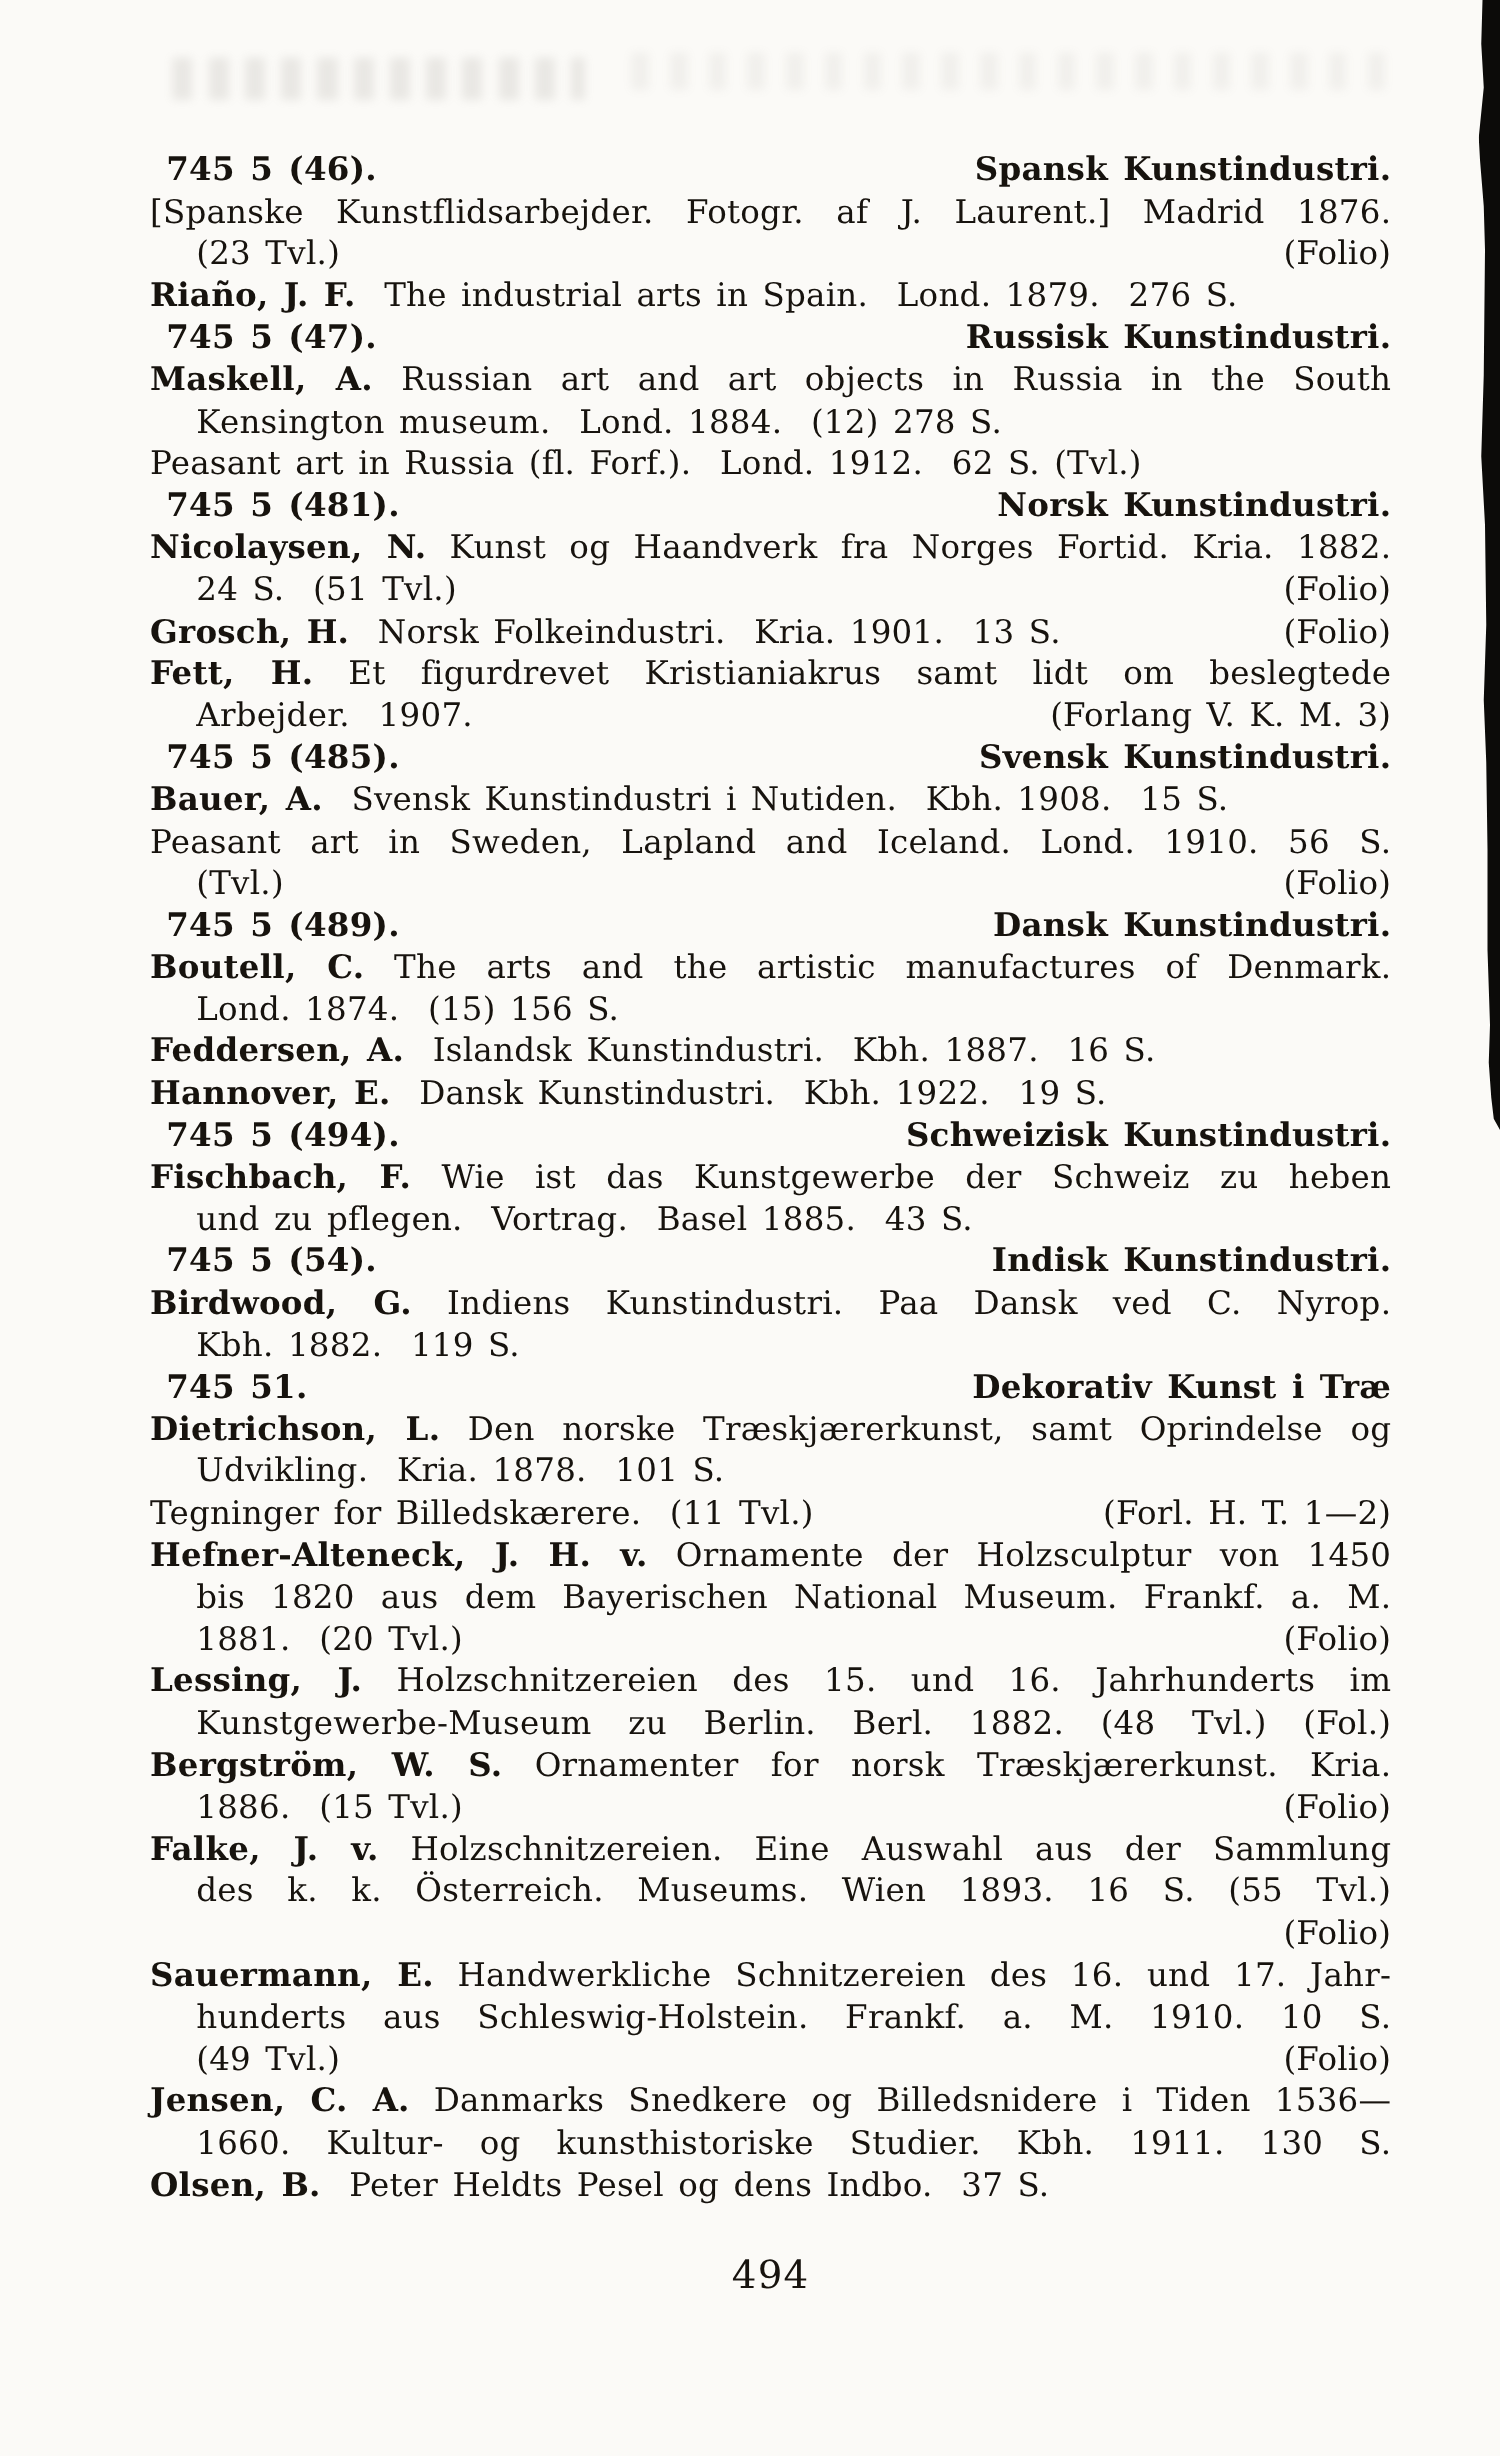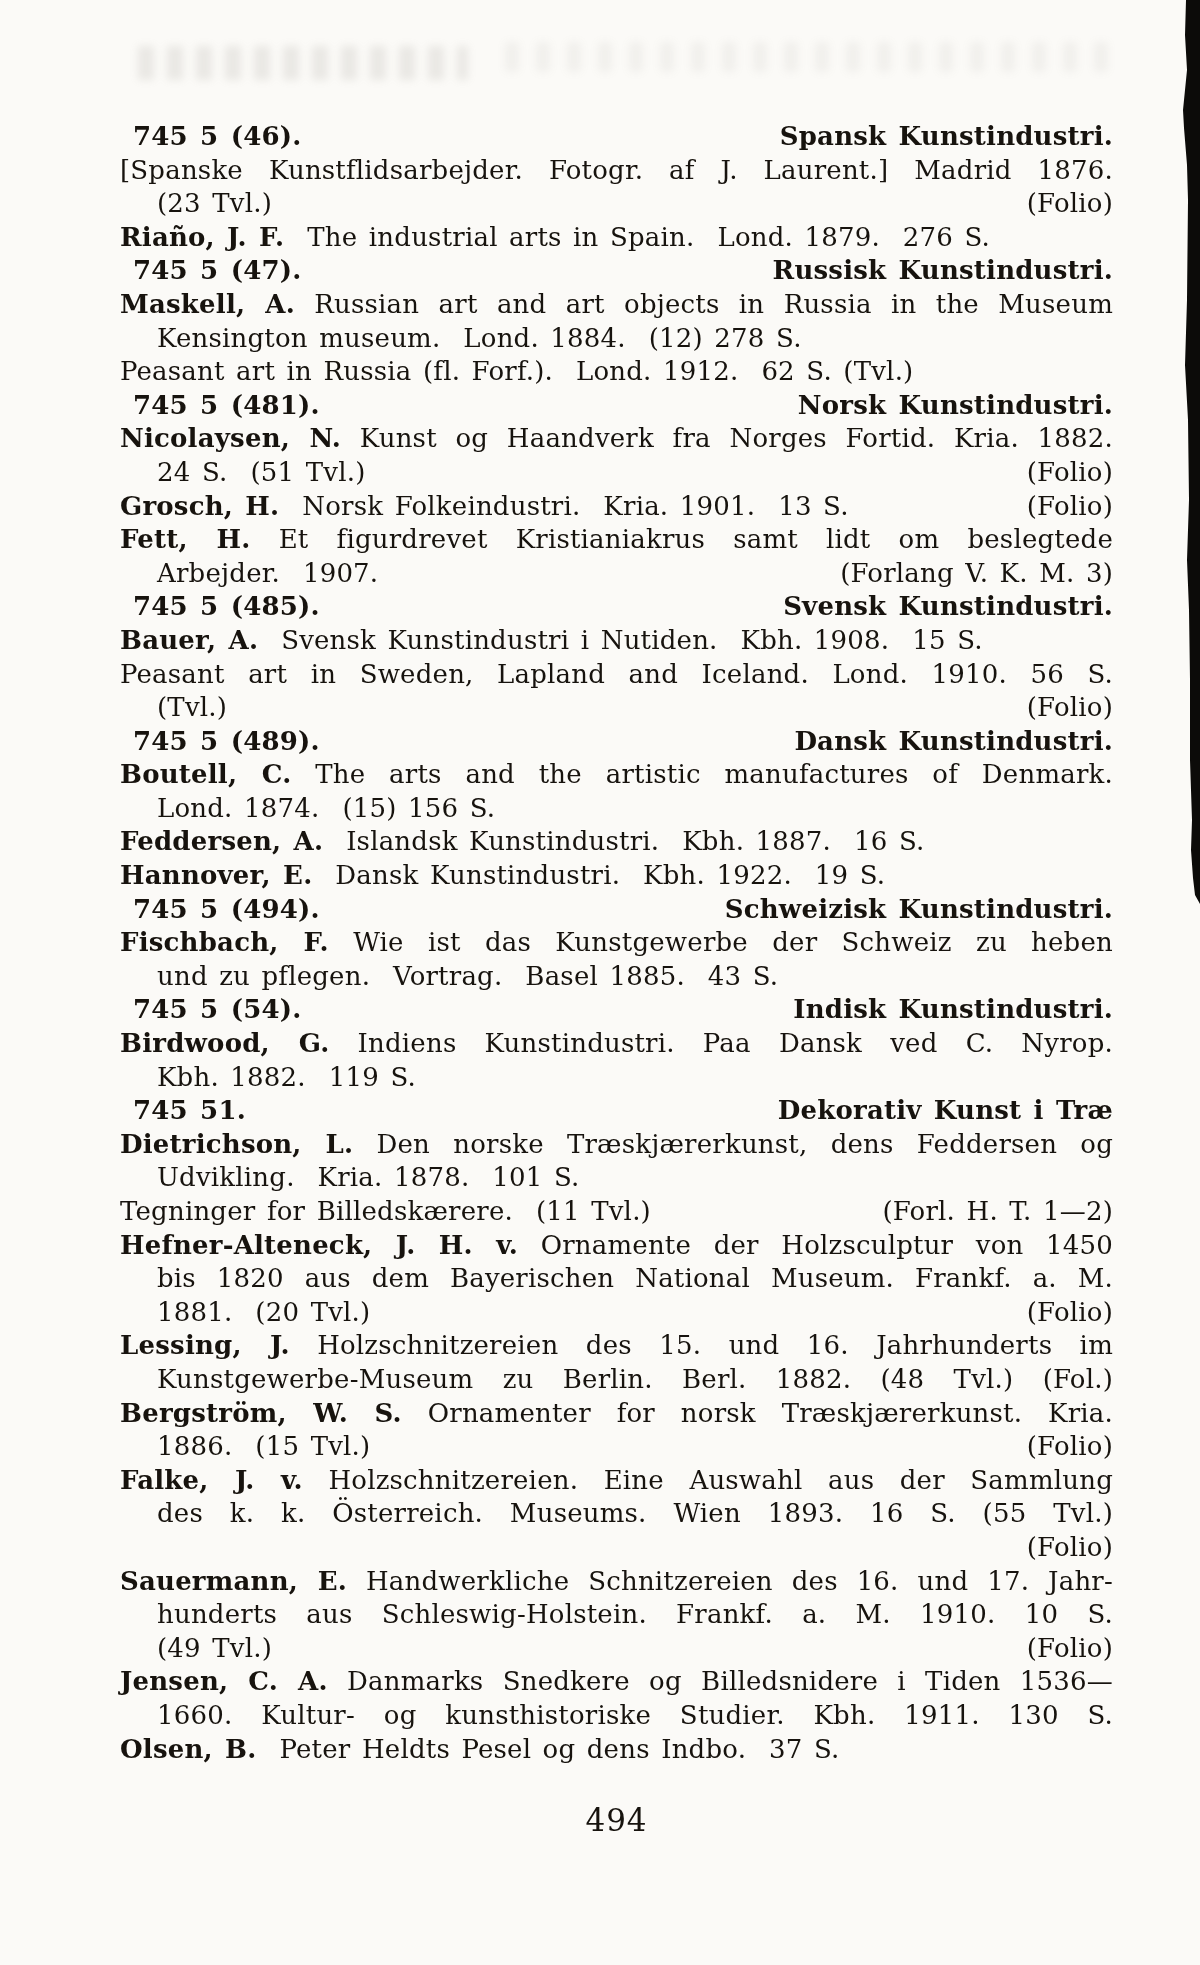--- a/index.html
+++ b/index.html
@@ -78,21 +78,21 @@
 
 <div class="sheet" style="--paper: #fbfaf7; --ink: #17130e;">
   <div class="ghost ghost-a"></div>
   <div class="ghost ghost-b"></div>
   <div class="textblock" id="textblock">
       <div class="line split code"><span class="lpart"><span class="b">745 5 (46).</span></span><span class="rpart"><span class="b">Spansk Kunstindustri.</span></span></div>
       <div class="line justify"><span class="n">[Spanske Kunstflidsarbejder. Fotogr. af J. Laurent.] Madrid 1876.</span></div>
       <div class="line split ind"><span class="lpart"><span class="n">(23 Tvl.)</span></span><span class="rpart"><span class="n">(Folio)</span></span></div>
       <div class="line left"><span class="b">Riaño, J. F.</span><span class="n">  The industrial arts in Spain.  Lond. 1879.  276 S.</span></div>
       <div class="line split code"><span class="lpart"><span class="b">745 5 (47).</span></span><span class="rpart"><span class="b">Russisk Kunstindustri.</span></span></div>
-      <div class="line justify"><span class="b">Maskell, A.</span><span class="n"> Russian art and art objects in Russia in the Museum</span></div>
+      <div class="line justify"><span class="b">Maskell, A.</span><span class="n"> Russian art and art objects in Russia in the South</span></div>
       <div class="line left ind"><span class="n">Kensington museum.  Lond. 1884.  (12) 278 S.</span></div>
       <div class="line left"><span class="n">Peasant art in Russia (fl. Forf.).  Lond. 1912.  62 S. (Tvl.)</span></div>
       <div class="line split code"><span class="lpart"><span class="b">745 5 (481).</span></span><span class="rpart"><span class="b">Norsk Kunstindustri.</span></span></div>
       <div class="line justify"><span class="b">Nicolaysen, N.</span><span class="n"> Kunst og Haandverk fra Norges Fortid. Kria. 1882.</span></div>
       <div class="line split ind"><span class="lpart"><span class="n">24 S.  (51 Tvl.)</span></span><span class="rpart"><span class="n">(Folio)</span></span></div>
       <div class="line split"><span class="lpart"><span class="b">Grosch, H.</span><span class="n">  Norsk Folkeindustri.  Kria. 1901.  13 S.</span></span><span class="rpart"><span class="n">(Folio)</span></span></div>
       <div class="line justify"><span class="b">Fett, H.</span><span class="n"> Et figurdrevet Kristianiakrus samt lidt om beslegtede</span></div>
       <div class="line split ind"><span class="lpart"><span class="n">Arbejder.  1907.</span></span><span class="rpart"><span class="n">(Forlang V. K. M. 3)</span></span></div>
       <div class="line split code"><span class="lpart"><span class="b">745 5 (485).</span></span><span class="rpart"><span class="b">Svensk Kunstindustri.</span></span></div>
       <div class="line left"><span class="b">Bauer, A.</span><span class="n">  Svensk Kunstindustri i Nutiden.  Kbh. 1908.  15 S.</span></div>
@@ -103,21 +103,21 @@
       <div class="line left ind"><span class="n">Lond. 1874.  (15) 156 S.</span></div>
       <div class="line left"><span class="b">Feddersen, A.</span><span class="n">  Islandsk Kunstindustri.  Kbh. 1887.  16 S.</span></div>
       <div class="line left"><span class="b">Hannover, E.</span><span class="n">  Dansk Kunstindustri.  Kbh. 1922.  19 S.</span></div>
       <div class="line split code"><span class="lpart"><span class="b">745 5 (494).</span></span><span class="rpart"><span class="b">Schweizisk Kunstindustri.</span></span></div>
       <div class="line justify"><span class="b">Fischbach, F.</span><span class="n"> Wie ist das Kunstgewerbe der Schweiz zu heben</span></div>
       <div class="line left ind"><span class="n">und zu pflegen.  Vortrag.  Basel 1885.  43 S.</span></div>
       <div class="line split code"><span class="lpart"><span class="b">745 5 (54).</span></span><span class="rpart"><span class="b">Indisk Kunstindustri.</span></span></div>
       <div class="line justify"><span class="b">Birdwood, G.</span><span class="n"> Indiens Kunstindustri. Paa Dansk ved C. Nyrop.</span></div>
       <div class="line left ind"><span class="n">Kbh. 1882.  119 S.</span></div>
       <div class="line split code"><span class="lpart"><span class="b">745 51.</span></span><span class="rpart"><span class="b">Dekorativ Kunst i Træ</span></span></div>
-      <div class="line justify"><span class="b">Dietrichson, L.</span><span class="n"> Den norske Træskjærerkunst, dens Feddersen og</span></div>
+      <div class="line justify"><span class="b">Dietrichson, L.</span><span class="n"> Den norske Træskjærerkunst, samt Oprindelse og</span></div>
       <div class="line left ind"><span class="n">Udvikling.  Kria. 1878.  101 S.</span></div>
       <div class="line split"><span class="lpart"><span class="n">Tegninger for Billedskærere.  (11 Tvl.)</span></span><span class="rpart"><span class="n">(Forl. H. T. 1—2)</span></span></div>
       <div class="line justify"><span class="b">Hefner-Alteneck, J. H. v.</span><span class="n"> Ornamente der Holzsculptur von 1450</span></div>
       <div class="line justify ind"><span class="n">bis 1820 aus dem Bayerischen National Museum. Frankf. a. M.</span></div>
       <div class="line split ind"><span class="lpart"><span class="n">1881.  (20 Tvl.)</span></span><span class="rpart"><span class="n">(Folio)</span></span></div>
       <div class="line justify"><span class="b">Lessing, J.</span><span class="n"> Holzschnitzereien des 15. und 16. Jahrhunderts im</span></div>
       <div class="line justify ind"><span class="n">Kunstgewerbe-Museum zu Berlin. Berl. 1882. (48 Tvl.) (Fol.)</span></div>
       <div class="line justify"><span class="b">Bergström, W. S.</span><span class="n"> Ornamenter for norsk Træskjærerkunst. Kria.</span></div>
       <div class="line split ind"><span class="lpart"><span class="n">1886.  (15 Tvl.)</span></span><span class="rpart"><span class="n">(Folio)</span></span></div>
       <div class="line justify"><span class="b">Falke, J. v.</span><span class="n"> Holzschnitzereien. Eine Auswahl aus der Sammlung</span></div>

